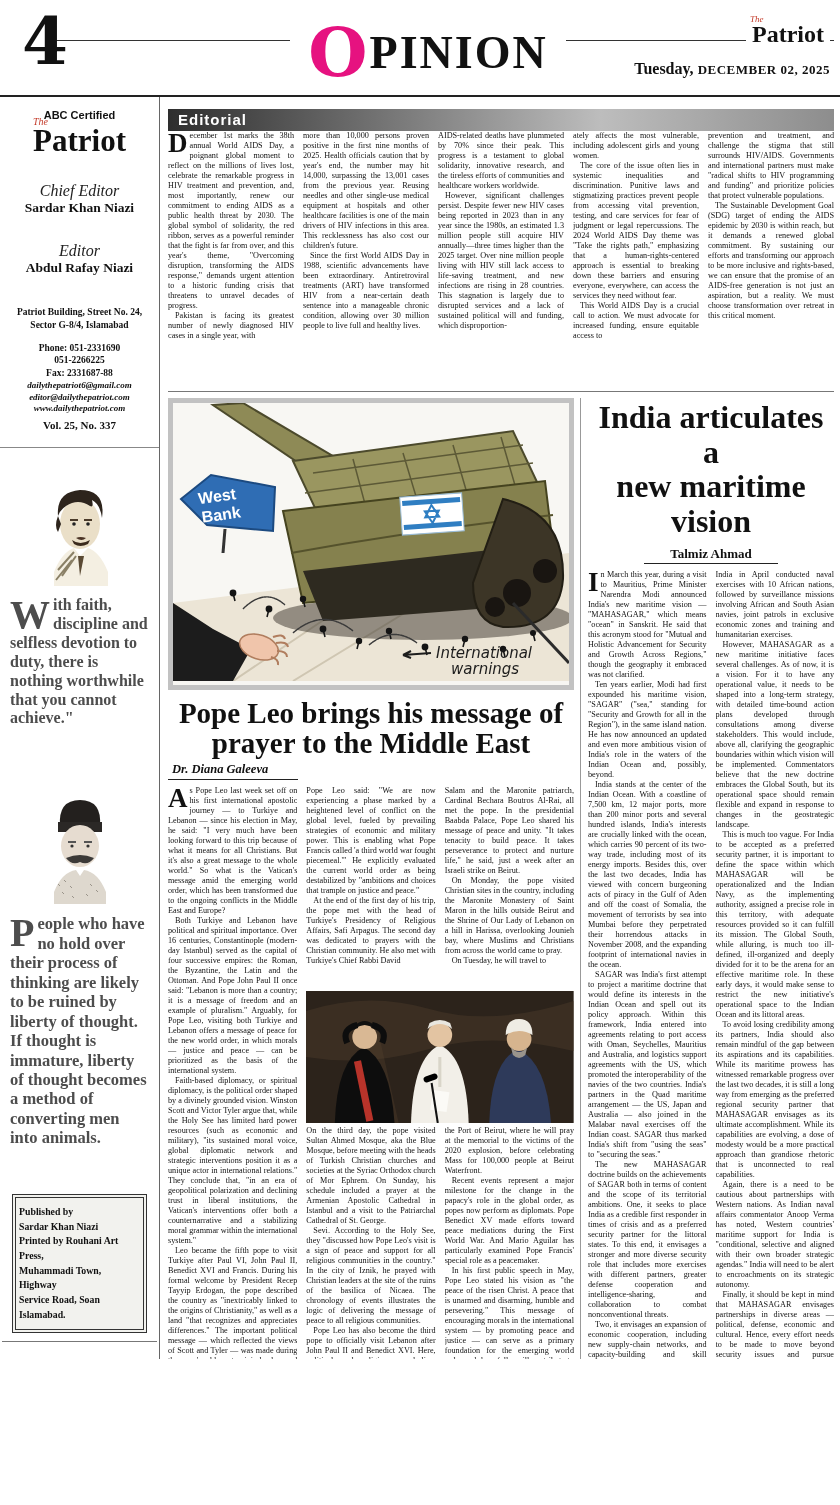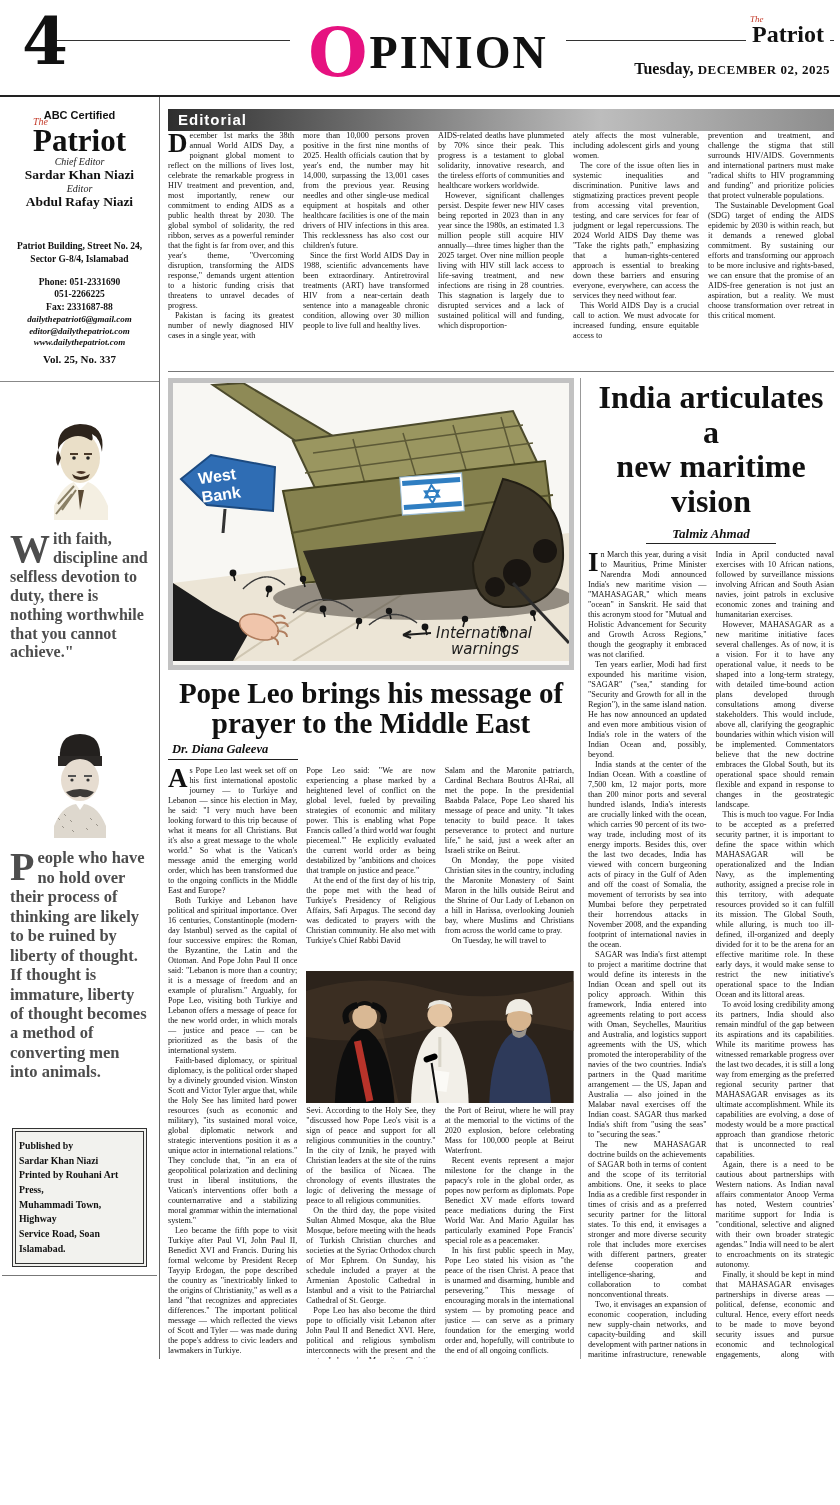--- a/index.html
+++ b/index.html
@@ -22,36 +22,36 @@
 
   
   .content{display:flex;height:1262px;}
   .sidebar{width:160px;box-sizing:border-box;border-right:1px solid #666;padding:12px 8px 0;text-align:center;flex:none;}
   .main{flex:1;box-sizing:border-box;padding:12px 6px 0 8px;overflow:hidden;}
 
   
   .abc{font-family:"Liberation Sans",sans-serif;font-weight:bold;font-size:11px;}
   .logo{font-size:31px;font-weight:bold;position:relative;display:inline-block;margin-top:4px;line-height:1;}
   .logo .the{position:absolute;left:0px;top:-8px;color:#c43b2a;font-size:10px;font-style:italic;font-weight:normal;}
-  .edlabel{font-style:italic;font-size:10px;color:#222;}
+  .edlabel{font-style:italic;font-size:16px;margin-top:26px;color:#222;}
   .edname{font-weight:bold;font-size:13.5px;}
   .addr{font-weight:bold;font-size:9.5px;margin-top:30px;line-height:1.35;}
   .phones{font-weight:bold;font-size:9.5px;margin-top:10px;line-height:1.35;white-space:pre-line;}
   .mails{font-style:italic;font-weight:bold;font-size:9px;line-height:1.3;}
   .vol{font-weight:bold;font-size:11px;margin-top:4px;}
   .quotezone{border-top:1px solid #888;margin:16px -8px 0;padding:14px 10px 0;text-align:left;}
   .portrait{display:block;margin:18px auto 10px;}
   .quote{font-weight:bold;color:#4d4d4d;font-size:16px;line-height:1.18;}
   .quote .qcap{float:left;font-size:40px;line-height:.78;padding:3px 3px 0 0;}
   .q2{font-size:16.5px;}
   .pubbox{border:4px double #333;background:#f2f2ee;margin:46px 2px 8px;padding:7px 3px;font-weight:bold;font-size:9.8px;line-height:1.5;white-space:pre-line;}
   .sidebar-endrule{border-top:1px solid #777;margin:0 -8px;}
 
   
-  .editorial{border-bottom:1px solid #777;padding-bottom:0;}
+  .editorial{border-bottom:1px solid #777;padding-bottom:20px;}
   .edbanner{height:22px;background:linear-gradient(90deg,#2e2e2e 0%,#6f6f6f 30%,#bdbdbd 65%,#8d8d8d 100%);color:#fff;font-family:"Liberation Sans",sans-serif;font-weight:bold;font-size:15px;line-height:22px;padding-left:10px;letter-spacing:1px;}
   .edheadline{text-align:center;font-size:30px;font-weight:bold;margin:8px 0 6px;line-height:1;}
   .edbody{display:flex;gap:9px;height:240px;overflow:hidden;}
   .edbody .col{flex:1;overflow:hidden;}
 
   
   .atext p{margin:0;font-size:8.2px;line-height:1.22;text-align:justify;}
   .atext p + p{text-indent:7px;}
   .dropcap{float:left;font-size:27px;line-height:.82;padding:1px 2px 0 0;font-weight:bold;}
   .footnote{font-style:italic;font-weight:bold;margin-top:6px !important;}
@@ -68,21 +68,21 @@
   .pope-body{display:grid;grid-template-columns:1fr 1fr 1fr;grid-template-rows:206px 134px auto;column-gap:9px;height:648px;overflow:hidden;}
   .pope-c1{grid-row:1/4;grid-column:1;overflow:hidden;}
   .pope-c2t{grid-row:1;grid-column:2;overflow:hidden;}
   .pope-c3t{grid-row:1;grid-column:3;overflow:hidden;}
   .pope-photo{grid-row:2;grid-column:2/4;align-self:center;}
   .pope-c2b{grid-row:3;grid-column:2;overflow:hidden;}
   .pope-c3b{grid-row:3;grid-column:3;overflow:hidden;}
 
   .india h2{margin:2px 0 0;text-align:center;font-size:32px;line-height:1.08;}
   .india .byline{display:block;text-align:center;margin:6px auto 8px;}
-  .india .byline span{font-style:italic;font-weight:bold;font-size:13px;border-bottom:1.5px solid #222;padding:2px 26px;}
+  .india .byline span{font-weight:bold;font-size:13px;border-bottom:1.5px solid #222;padding:2px 26px;}
   .india-body{display:flex;gap:9px;height:938px;overflow:hidden;}
   .india-body .col{flex:1;overflow:hidden;}
 </style>
 </head>
 <body>
 
 <div class="page">
 
   <header class="topbar">
     <div class="toprule"></div>
@@ -321,22 +321,22 @@
                   <path d="M178 132 Q180 70 206 58 Q234 72 238 132 Z" fill="#2e3a5a"></path>
                   <circle cx="207" cy="48" r="12" fill="#d6b48e"></circle>
                   <path d="M194 44 Q194 28 207 28 Q220 28 220 44 Q214 40 207 40 Q200 40 194 44 Z" fill="#efece4"></path>
                   <path d="M199 56 Q207 66 215 56 L213 64 Q207 70 201 64 Z" fill="#9a948c"></path>
 
                   <line x1="128" y1="132" x2="122" y2="92" stroke="#111" stroke-width="2"></line>
                   <rect x="114" y="84" width="14" height="6" rx="3" fill="#000" transform="rotate(-20 121 87)"></rect>
                 </svg>
               </div>
               <div class="pope-c2b">
+                <p>On the third day, the pope visited Sultan Ahmed Mosque, aka the Blue Mosque, before meeting with the heads of Turkish Christian churches and societies at the Syriac Orthodox church of Mor Ephrem. On Sunday, his schedule included a prayer at the Armenian Apostolic Cathedral in Istanbul and a visit to the Patriarchal Cathedral of St. George.</p>
                 <p>Sevi. According to the Holy See, they "discussed how Pope Leo's visit is a sign of peace and support for all religious communities in the country." In the city of Iznik, he prayed with Christian leaders at the site of the ruins of the basilica of Nicaea. The chronology of events illustrates the logic of delivering the message of peace to all religious communities.</p>
-                <p>On the third day, the pope visited Sultan Ahmed Mosque, aka the Blue Mosque, before meeting with the heads of Turkish Christian churches and societies at the Syriac Orthodox church of Mor Ephrem. On Sunday, his schedule included a prayer at the Armenian Apostolic Cathedral in Istanbul and a visit to the Patriarchal Cathedral of St. George.</p>
                 <p>Pope Leo has also become the third pope to officially visit Lebanon after John Paul II and Benedict XVI. Here, political and religious symbolism interconnects with the present and the past. Lebanon's Maronite Christian President Joseph Aoun, Shiite Muslim parliament Speaker Nabih Berri, Sunni Muslim Prime Minister Nawaf</p>
               </div>
               <div class="pope-c3b">
                 <p>the Port of Beirut, where he will pray at the memorial to the victims of the 2020 explosion, before celebrating Mass for 100,000 people at Beirut Waterfront.</p>
                 <p>Recent events represent a major milestone for the change in the papacy's role in the global order, as popes now perform as diplomats. Pope Benedict XV made efforts toward peace mediations during the First World War. And Mario Aguilar has particularly examined Pope Francis' special role as a peacemaker.</p>
                 <p>In his first public speech in May, Pope Leo stated his vision as "the peace of the risen Christ. A peace that is unarmed and disarming, humble and persevering." This message of encouraging morals in the international system — by promoting peace and justice — can serve as a primary foundation for the emerging world order and, hopefully, will contribute to the end of all ongoing conflicts.</p>
                 <p class="footnote">The writer is an academic visitor to the Center of Islamic Studies at the University of Cambridge.</p>
               </div>
             </div>
           </article>

